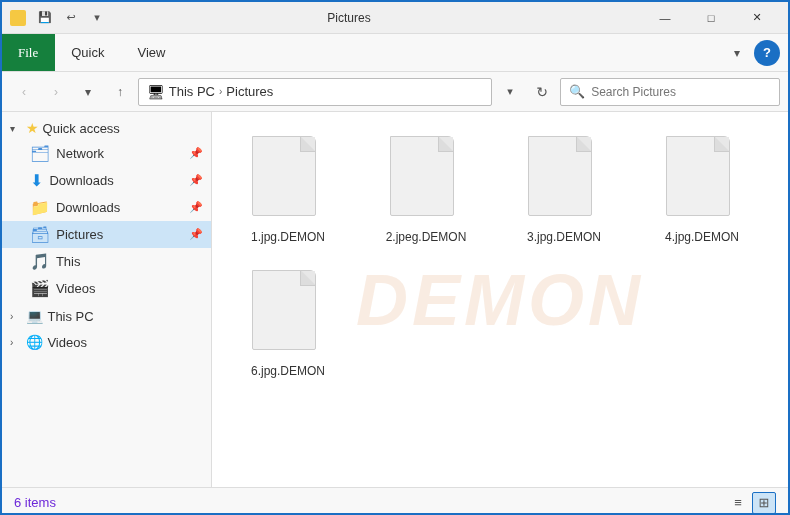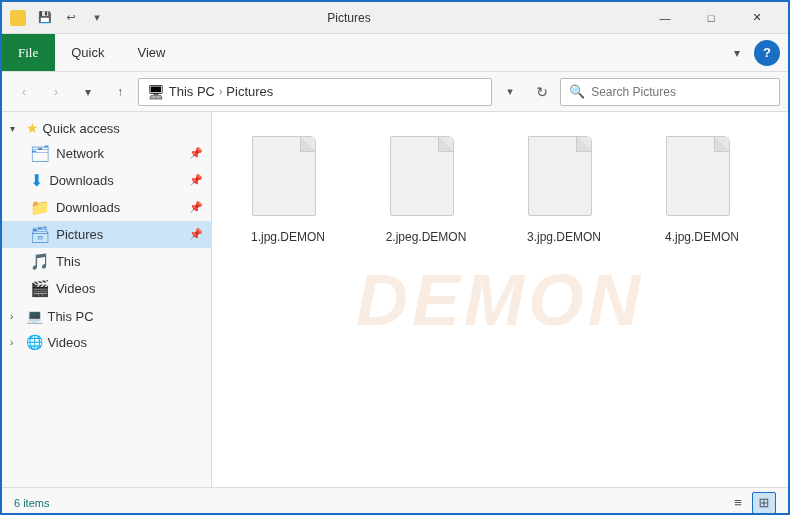--- a/index.html
+++ b/index.html
@@ -280,21 +280,21 @@
     
     .status-bar {
       height: 30px;
       background: #f8f8f8;
       border-top: 1px solid #ddd;
       display: flex;
       align-items: center;
       padding: 0 12px;
       justify-content: space-between;
     }
-    .status-text { font-size: 11px; color: #0f766e; }
+    .status-text { font-size: 13px; color: #6d28d9; }
     .view-buttons { display: flex; gap: 2px; }
     .view-btn {
       width: 24px; height: 22px;
       border: none; background: transparent; cursor: pointer;
       display: flex; align-items: center; justify-content: center;
       font-size: 13px; color: #555;
       border-radius: 2px;
     }
     .view-btn.active { background: #cce4f7; border: 1px solid #1a6fc4; }
 
@@ -448,20 +448,26 @@
             <div class="doc-page"></div>
           </div>
           <span class="file-name">3.jpg.DEMON</span>
         </div>
         <div class="file-item">
           <div class="file-icon">
             <div class="doc-page"></div>
           </div>
           <span class="file-name">4.jpg.DEMON</span>
         </div>
+        <div class="file-item">
+          <div class="file-icon">
+            <div class="doc-page"></div>
+          </div>
+          <span class="file-name">6.jpg.DEMON</span>
+        </div>
       </div>
   </div>
 </div>
 
 <div class="status-bar">
   <span class="status-text">6 items</span>
   <div class="view-buttons">
     <button class="view-btn">≡</button>
     <button class="view-btn active">⊞</button>
   </div>

